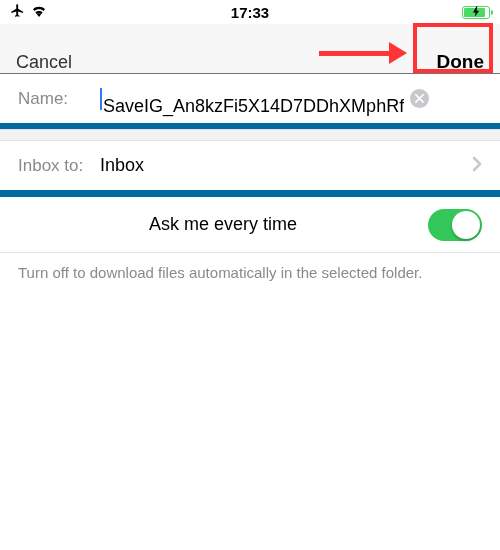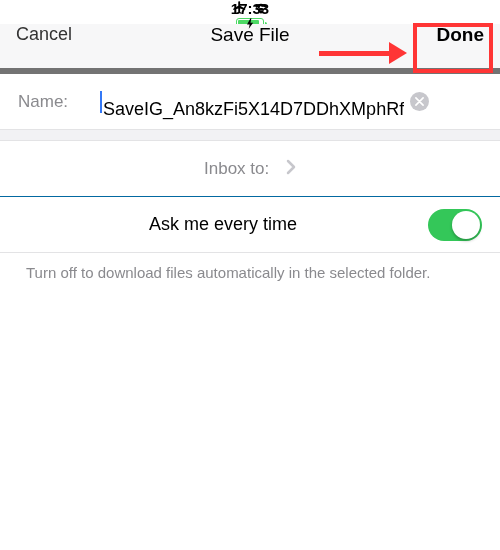--- a/index.html
+++ b/index.html
@@ -17,44 +17,43 @@
     }
     .status-bar {
       height: 24px;
       display: flex;
       align-items: center;
       justify-content: space-between;
       padding: 0 10px;
       font-size: 14px;
       font-weight: 600;
       color: #000;
-      flex-direction: column;
     }
     .status-left {
       display: flex;
       align-items: center;
       gap: 6px;
     }
     .status-center {
       position: absolute;
       left: 50%;
       transform: translateX(-50%);
       font-size: 15px;
       font-weight: 600;
     }
     .status-right {
       display: flex;
       align-items: center;
     }
     .nav-bar {
       height: 50px;
       background: #f7f7f8;
-      border-bottom: 6px solid #737373;
-      display: flex;
-      align-items: flex-start;
+      border-bottom: 1px solid #737373;
+      display: flex;
+      align-items: flex-end;
       justify-content: space-between;
       padding: 0 16px;
       position: relative;
     }
     .nav-cancel {
       font-size: 18px;
       color: #333;
       font-weight: 400;
     }
     .nav-title {
@@ -97,23 +96,22 @@
       height: 0;
       border-left: 18px solid #ff3535;
       border-top: 11px solid transparent;
       border-bottom: 11px solid transparent;
     }
     .row {
       display: flex;
       align-items: center;
       min-height: 56px;
       padding: 0 18px;
-      border-bottom: 1px solid #0369a1;
+      border-bottom: 7px solid #0369a1;
       background: #fff;
-      justify-content: center;
     }
     .row-label {
       font-size: 17px;
       color: #8a8a8e;
       width: 82px;
       flex-shrink: 0;
     }
     .name-wrap {
       flex: 1;
       display: flex;
@@ -190,21 +188,20 @@
       position: absolute;
       top: 2px;
       right: 2px;
       box-shadow: 0 2px 3px rgba(0,0,0,0.25);
     }
     .footer-text {
       padding: 10px 18px;
       font-size: 15px;
       color: #8a8a8e;
       line-height: 1.35;
-      margin-left: 8px;
     }
     .battery {
       width: 28px;
       height: 13px;
       border: 1.5px solid #4cd964;
       border-radius: 3px;
       position: relative;
       display: flex;
       align-items: center;
       justify-content: center;
@@ -260,21 +257,20 @@
         <svg width="7" height="11" viewBox="0 0 8 12" fill="#000">
             <path d="M4 0L0 7h3l-1 5 5-7H4l1-5z"></path>
           </svg>
       </span>
     </div>
   </div>
 </div>
 
 <div class="nav-bar">
   <div class="nav-cancel">Cancel</div>
-  <div class="nav-title">Save File</div>
   <div class="nav-done">Done</div>
 </div>
 
 <div class="highlight-box"></div>
 <div class="arrow">
   <div class="arrow-line"></div>
   <div class="arrow-head"></div>
 </div>
 
 <div class="row">
@@ -287,20 +283,21 @@
           <path d="M1 1 L9 9 M9 1 L1 9" stroke="#fff" stroke-width="1.8" stroke-linecap="round"></path>
         </svg>
     </div>
   </div>
 </div>
 
 <div class="spacer"></div>
 
 <div class="row">
   <div class="row-label">Inbox to:</div>
+  <div class="saveto-value">Inbox</div>
   <span class="chevron">
     <svg width="10" height="16" viewBox="0 0 10 16" fill="none">
         <path d="M2 2 L8 8 L2 14" stroke="#c7c7cc" stroke-width="2.5" stroke-linecap="round" stroke-linejoin="round"></path>
       </svg>
   </span>
 </div>
 
 <div class="ask-row">
   <div class="ask-label">Ask me every time</div>
   <div class="toggle">

